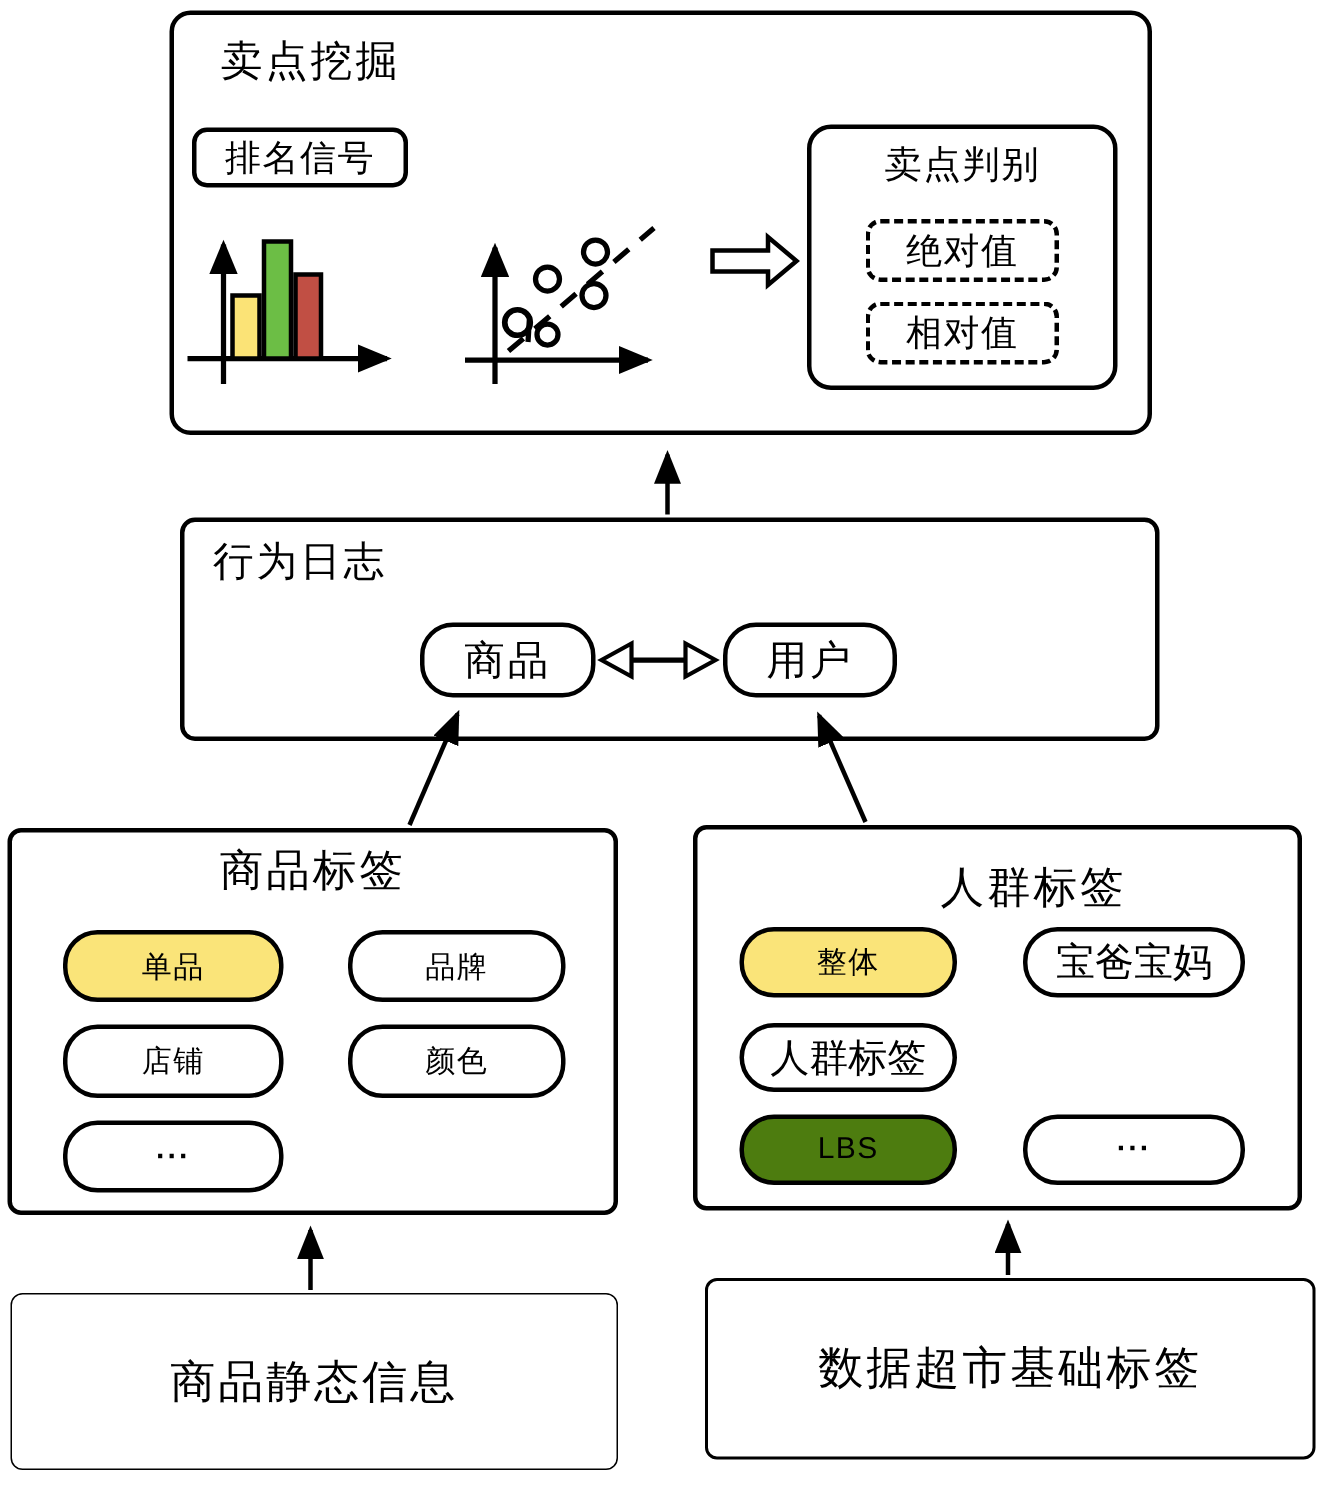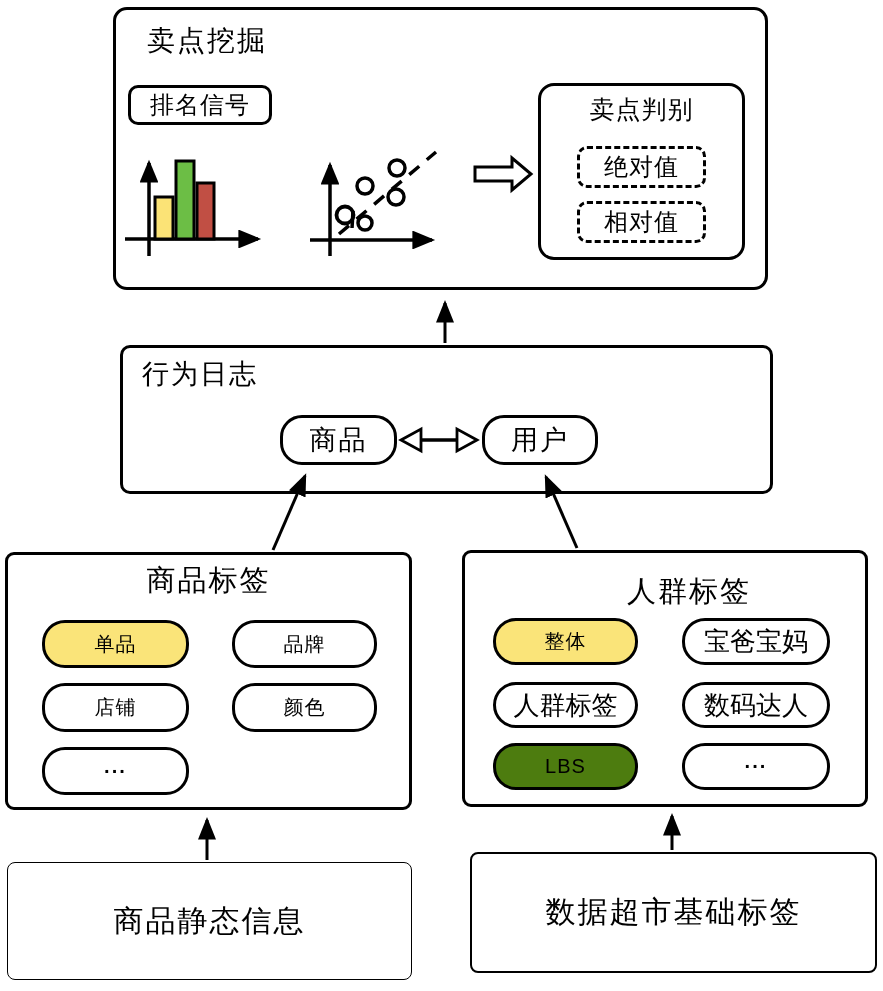--- a/index.html
+++ b/index.html
@@ -83,21 +83,20 @@
   <div class="pill pp1 ctr">品牌</div>
   <div class="pill pp2 ctr">店铺</div>
   <div class="pill pp3 ctr">颜色</div>
   <div class="pill pp4 ctr">···</div>
 
   <div class="box box-ctags"></div>
   <div class="ttl title-ctags">人群标签</div>
   <div class="pill cp0 ctr" style="background: rgb(250, 228, 121);">整体</div>
   <div class="pill cp1 ctr">宝爸宝妈</div>
   <div class="pill cp2 ctr">人群标签</div>
-  <div class="pill cp3 ctr">数码达人</div>
   <div class="pill cp4 ctr" style="background: #4d7c0f; text-align: center;">LBS</div>
   <div class="pill cp5 ctr">···</div>
 
   <div class="box box-static ctr">商品静态信息</div>
   <div class="box box-mart ctr">数据超市基础标签</div>
 
   <svg class="overlay" viewBox="0 0 883 991">
     <defs>
       <marker id="ah" viewBox="0 0 8 6" refX="6.5" refY="3" markerWidth="8" markerHeight="6" orient="auto" markerUnits="strokeWidth">
         <path d="M0,0 L7.5,3 L0,6 Z" fill="#000"></path>

